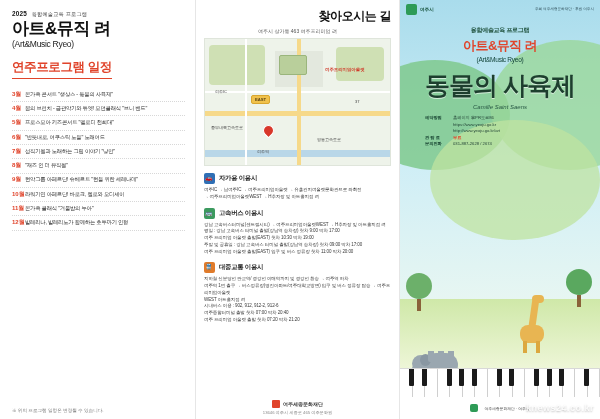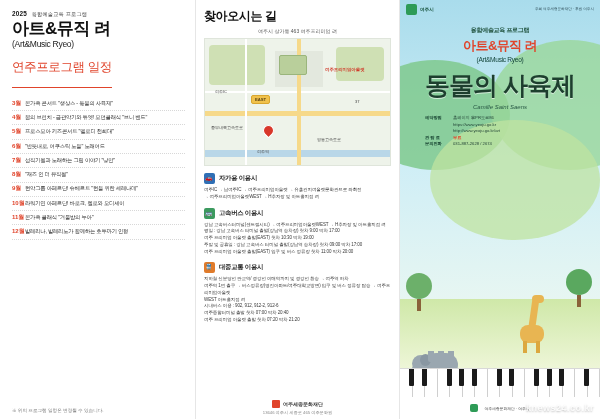--- a/index.html
+++ b/index.html
@@ -24,22 +24,22 @@
     padding:10px 10px 0 12px;
   }
   .ll-sub{font-size:5.2px;color:#3a3a3a;letter-spacing:.2px;margin-bottom:2px;}
   .ll-year{font-size:6.4px;color:#111;font-weight:bold;display:inline-block;margin-right:3px;}
   .ll-title{
     font-size:17px;font-weight:bold;color:#111;line-height:1.05;margin:2px 0 1px 0;
     letter-spacing:-0.5px;
   }
   .ll-eng{font-size:8.5px;color:#222;margin-bottom:8px;letter-spacing:-0.3px;}
   .ll-badge{
-    display:inline-block;color:#e0442b;font-size:12.5px;font-weight:normal;
-    border-bottom:1px solid #e0442b;padding-bottom:11px;margin-bottom:9px;
+    display:inline-block;color:#e0442b;font-size:12.5px;font-weight:bold;
+    border-bottom:1px solid #e0442b;padding-bottom:2px;margin-bottom:9px;
     letter-spacing:-0.4px;
   }
   .sched{list-style:none;margin:0;padding:0;}
   .sched li{
     display:flex;align-items:flex-start;
     font-size:5.3px;color:#2a2a2a;line-height:1.25;
     padding:2.9px 0;border-bottom:1px dotted #d8d8d8;
   }
   .sched li .m{
     color:#e0442b;font-weight:bold;font-size:6px;width:13px;flex:0 0 13px;
@@ -48,21 +48,21 @@
   .ll-foot{
     position:absolute;left:12px;bottom:6px;font-size:4.6px;color:#777;
   }
 
   
   .panel-mid{
     position:absolute;left:196px;top:0;width:204px;height:419px;
     background:#ffffff;box-sizing:border-box;padding:8px 8px 0 8px;
     border-right:1px solid #e6e6e6;
   }
-  .mid-title{font-size:12px;font-weight:bold;color:#111;text-align:left;letter-spacing:-0.4px;}
+  .mid-title{font-size:12px;font-weight:bold;color:#111;text-align:right;letter-spacing:-0.4px;}
   .mid-addr{font-size:5px;color:#555;text-align:center;margin:3px 0 4px 0;}
   .map{
     position:relative;width:100%;height:128px;background:#eef3ea;
     border:1px solid #dfe5db;box-sizing:border-box;overflow:hidden;
   }
   .map .road{position:absolute;background:#f6d98a;}
   .map .road.thin{background:#ffffff;}
   .map .green{position:absolute;background:#cfe0b4;border-radius:4px;}
   .map .water{position:absolute;background:#b9d7e8;}
   .map .blk{position:absolute;background:#e3e8de;}

